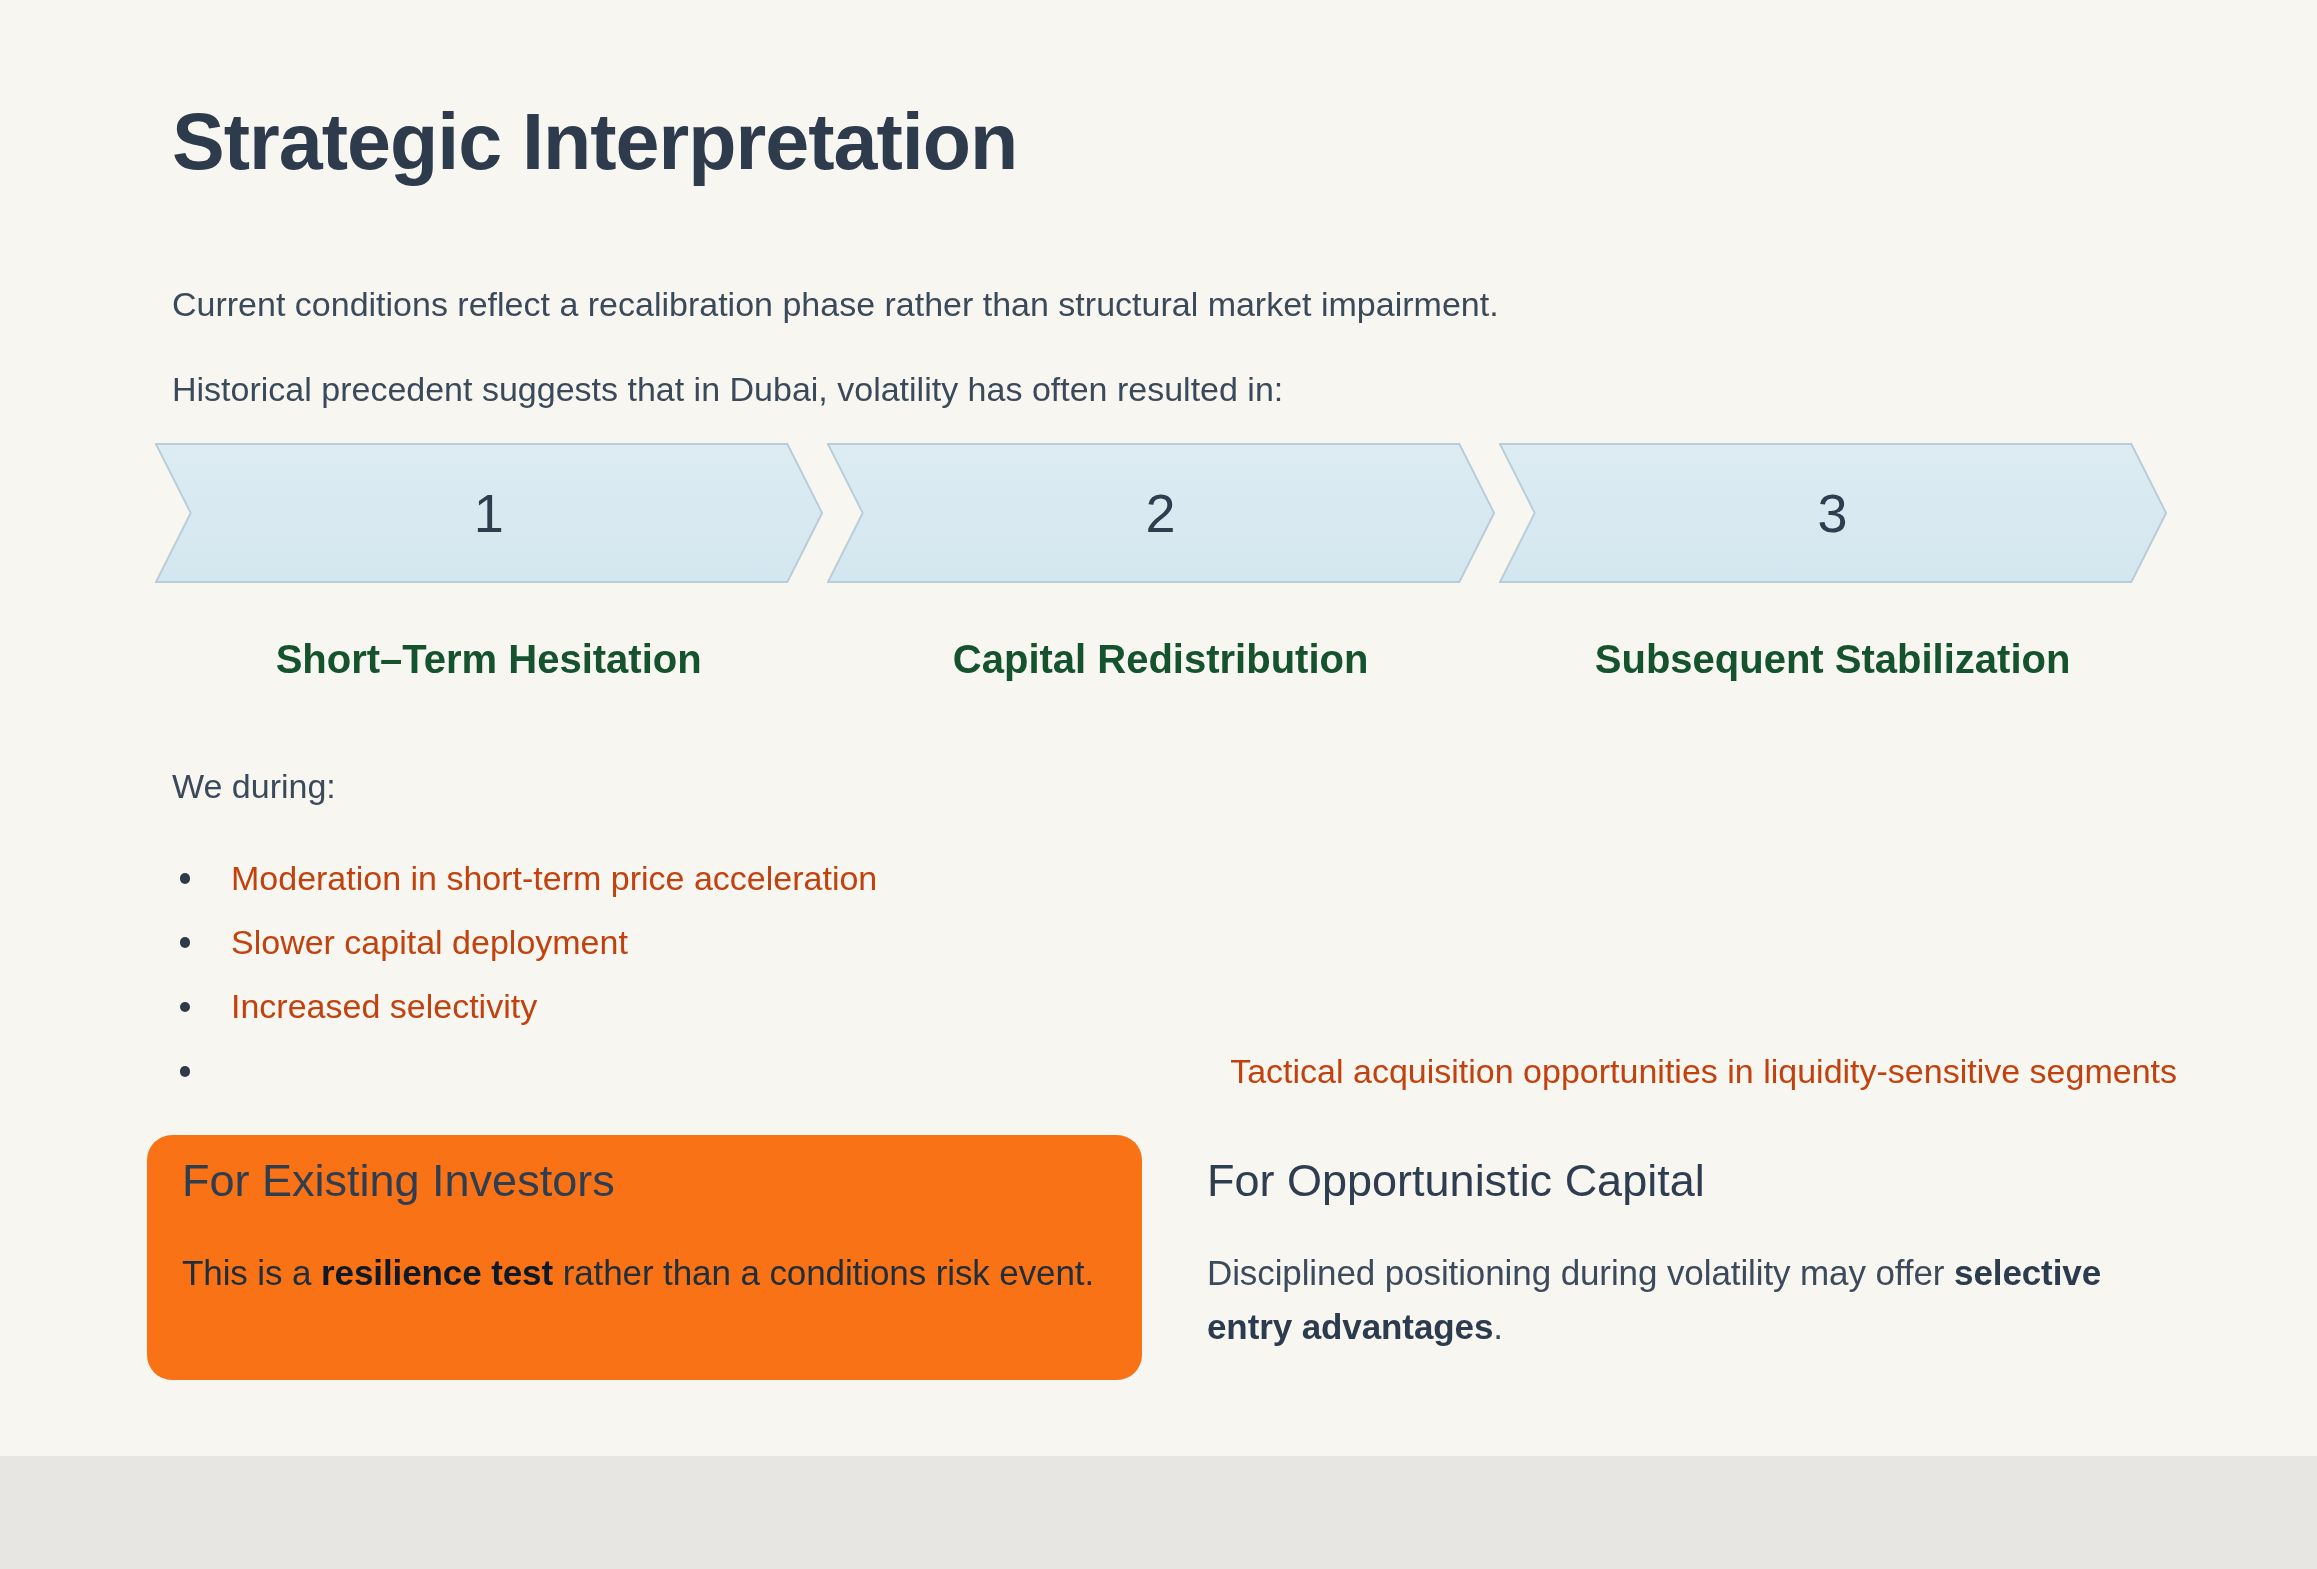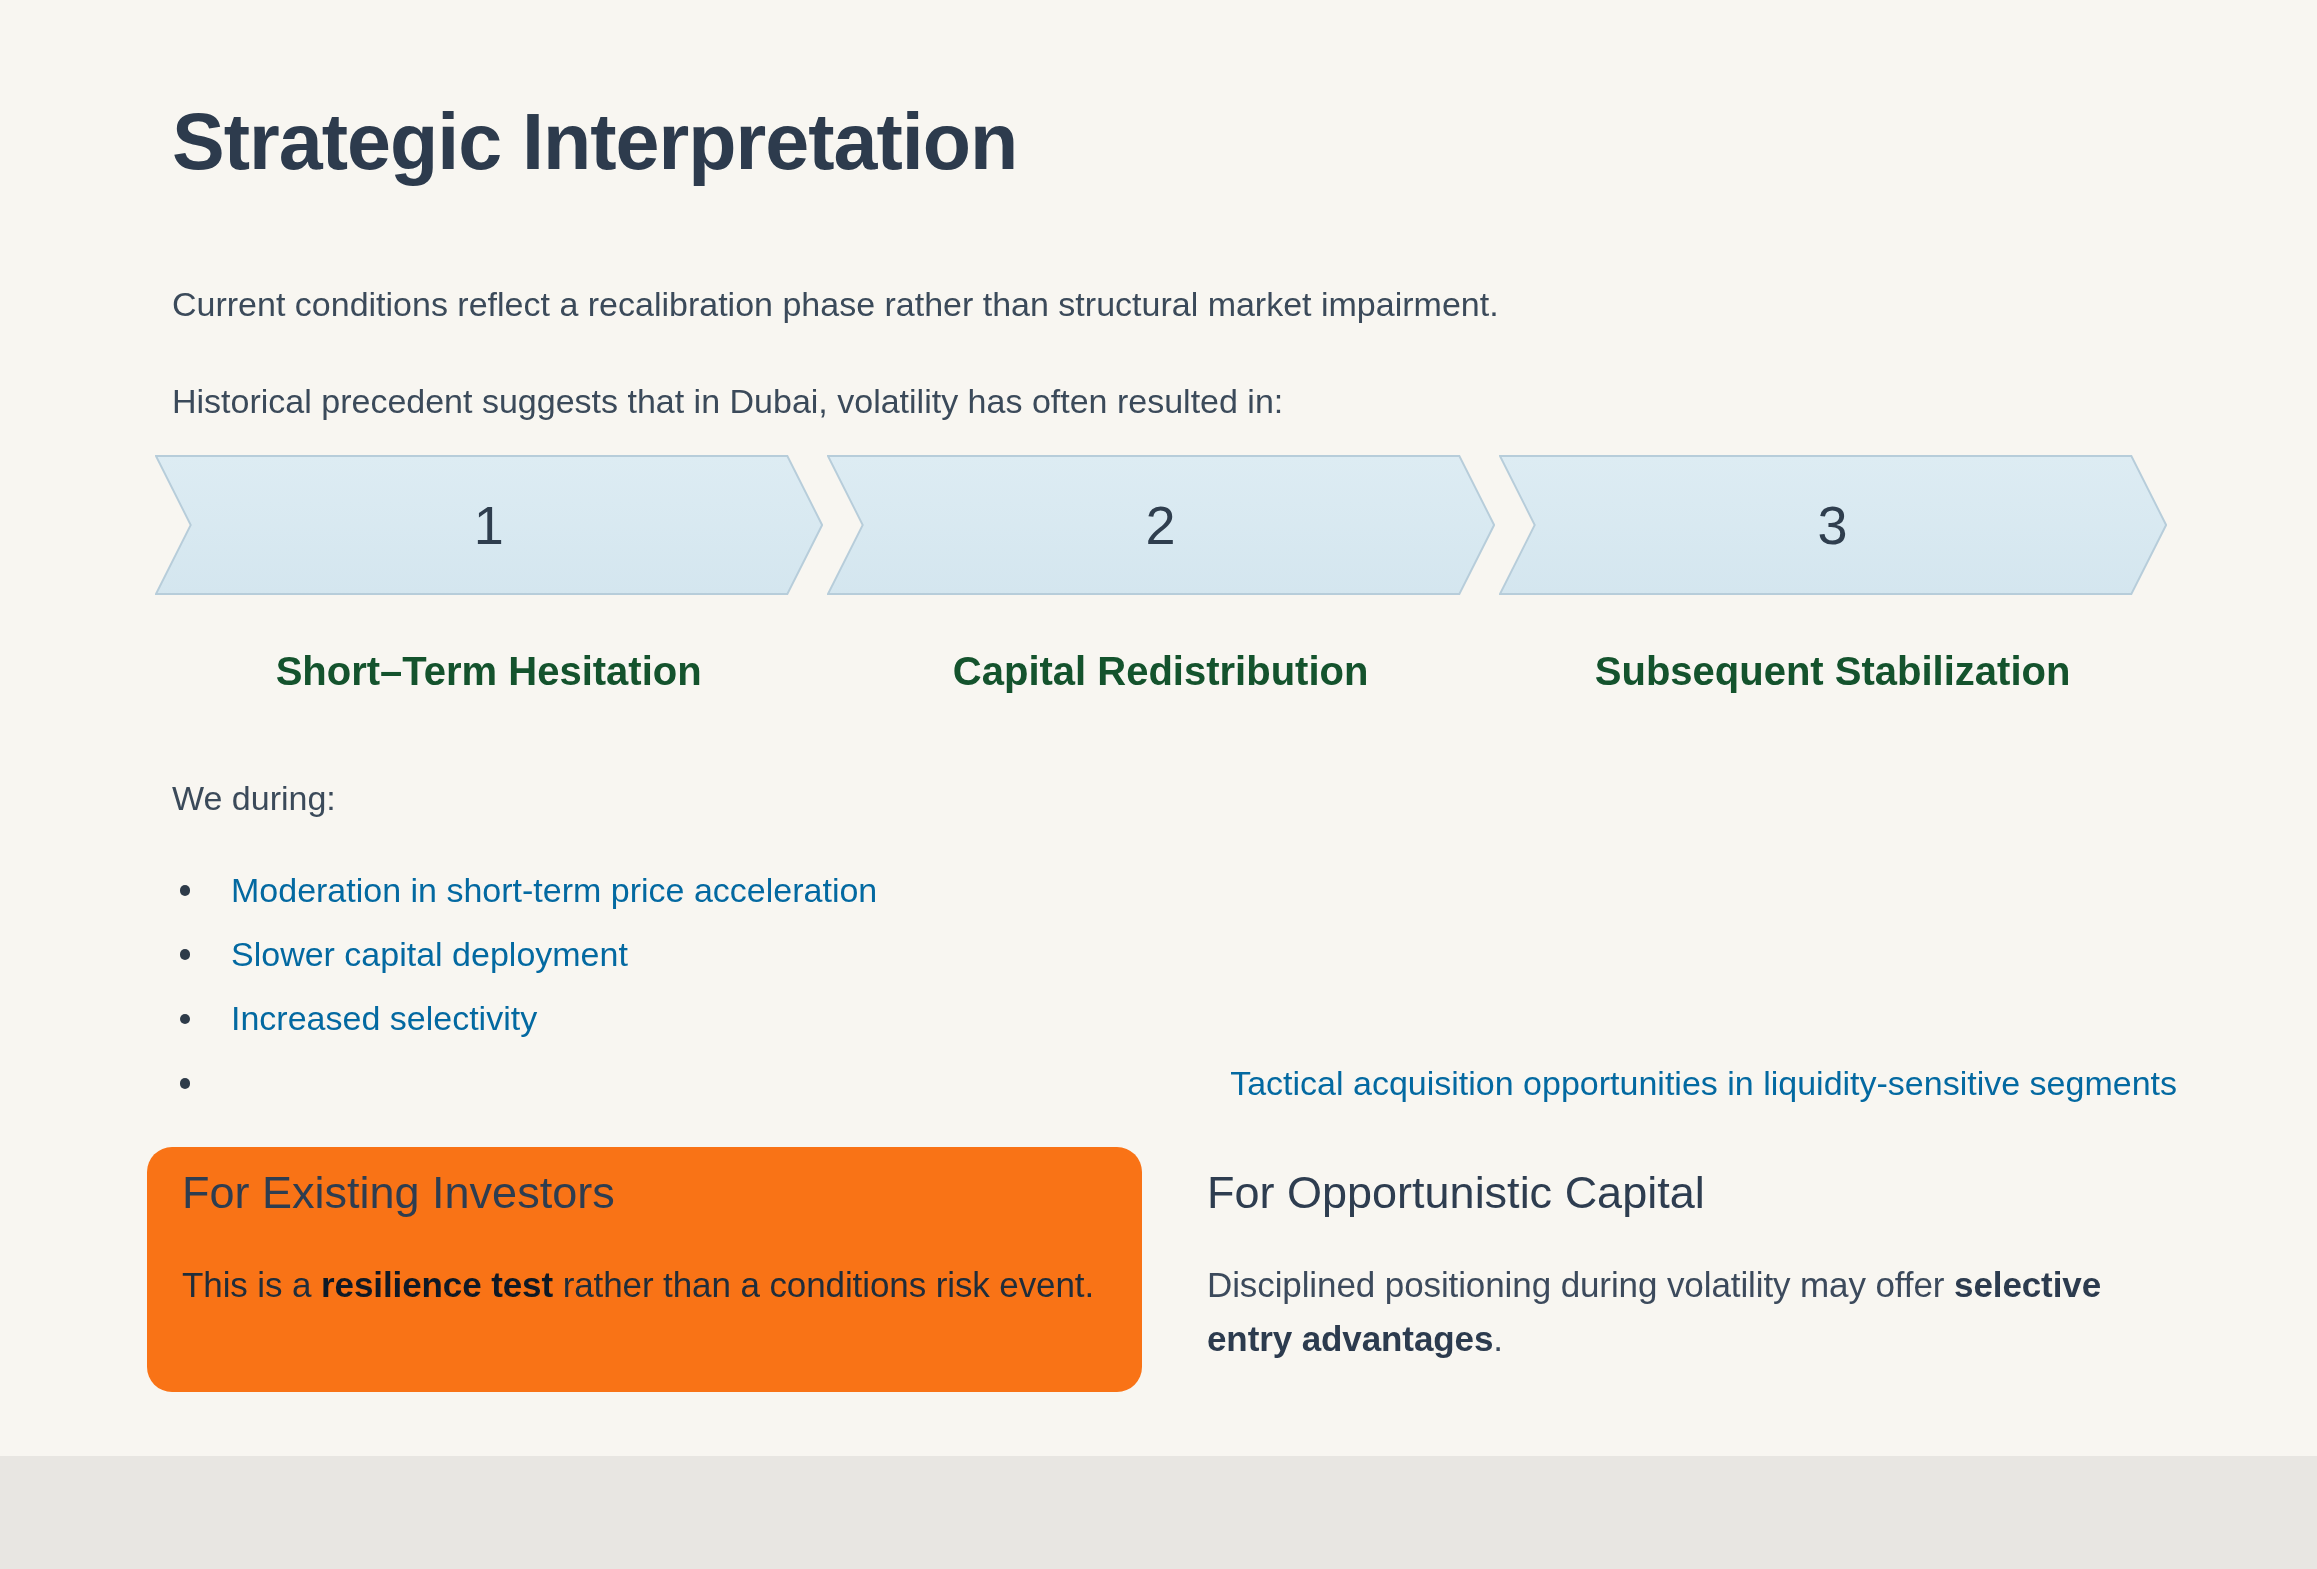--- a/index.html
+++ b/index.html
@@ -16,21 +16,21 @@
   .title{
     margin:0;padding-top:97px;
     font-size:79px;line-height:1.15;
     font-weight:600;letter-spacing:-1px;
     color:#2d3b4d;
   }
   .para{
     margin:0;font-size:34px;line-height:1.4;color:#3b4a5a;
   }
   .para.intro{margin-top:93px;}
-  .para.precedent{margin-top:50px;}
+  .para.precedent{margin-top:38px;}
 
   
   .steps-row{
     display:flex;gap:3.9px;
     margin-left:-17.4px;margin-top:29px;
     width:2012px;
   }
   .step{
     flex:1 1 0;display:flex;flex-direction:column;align-items:stretch;
   }
@@ -43,21 +43,21 @@
   }
   .step-label{
     margin-top:53px;text-align:center;
     font-size:40px;font-weight:600;line-height:1.15;color:#14532d;
   }
 
   .expect-heading{margin:81px 0 0 0;font-size:34px;line-height:1.4;color:#3b4a5a;}
   .expect-list{list-style:none;margin:44px 0 0 0;padding:0;}
   .expect-list li{
     position:relative;padding-left:59px;margin-bottom:17.4px;
-    font-size:34px;line-height:47px;color:#0369a1;
+    font-size:34px;line-height:47px;color:#c2410c;
   }
   .expect-list li:last-child{margin-bottom:0;text-align:right;}
   .expect-list li .dot{
     position:absolute;left:7.7px;top:18.3px;width:10.6px;height:10.6px;
     border-radius:50%;background:#2e3b49;
   }
 
   
   .columns{display:flex;margin-left:-25px;margin-top:40px;}
   .card{

